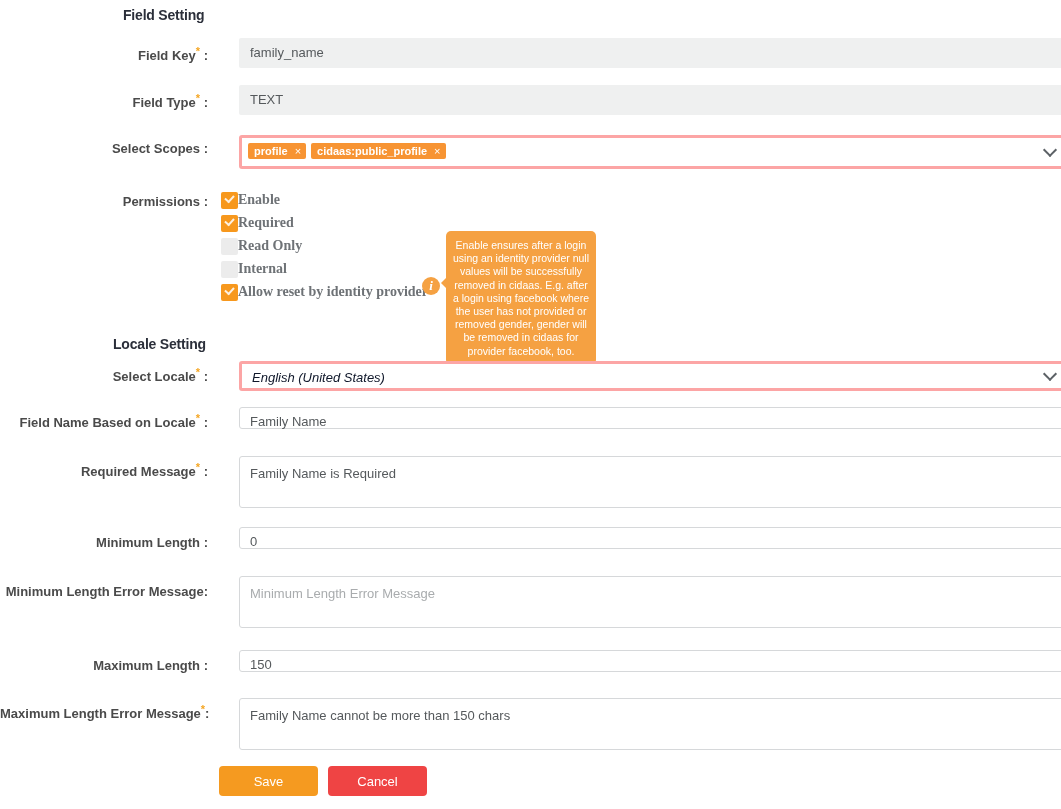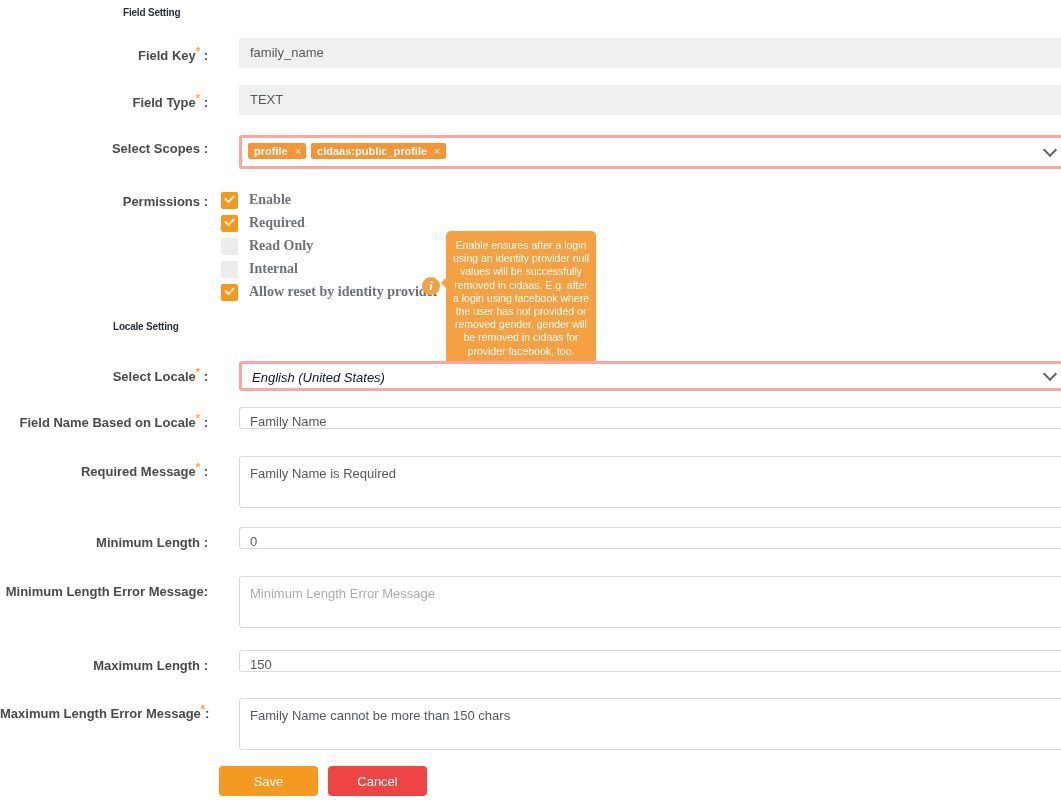--- a/index.html
+++ b/index.html
@@ -13,28 +13,28 @@
     position: relative;
     font-family: "Liberation Sans", sans-serif;
     font-size: 13px;
     color: #4a4a4a;
     overflow: hidden;
   }
 
   
   .section-heading {
     position: absolute;
-    font-size: 10px;
+    font-size: 14px;
     font-weight: bold;
     color: #2b2f3a;
     letter-spacing: -0.2px;
     white-space: nowrap;
   }
   #field-setting-heading { left: 123px; top: 7px; }
-  #locale-setting-heading { left: 113px; top: 321px; }
+  #locale-setting-heading { left: 113px; top: 336px; }
 
   
   .row {
     position: absolute;
     left: 0;
     width: 1061px;
   }
   .row-label {
     position: absolute;
     left: 0;
@@ -217,21 +217,20 @@
     height: 4px;
     border-left: 2px solid #fdf0e0;
     border-bottom: 2px solid #fdf0e0;
     transform: rotate(-48deg);
   }
   .perm-label {
     font-family: "Liberation Serif", serif;
     font-size: 14px;
     font-weight: bold;
     color: #6e7276;
-    margin-left: 11px;
     white-space: nowrap;
   }
 
   
   #info-icon {
     position: absolute;
     left: 422px;
     top: 277px;
     width: 18px;
     height: 18px;

